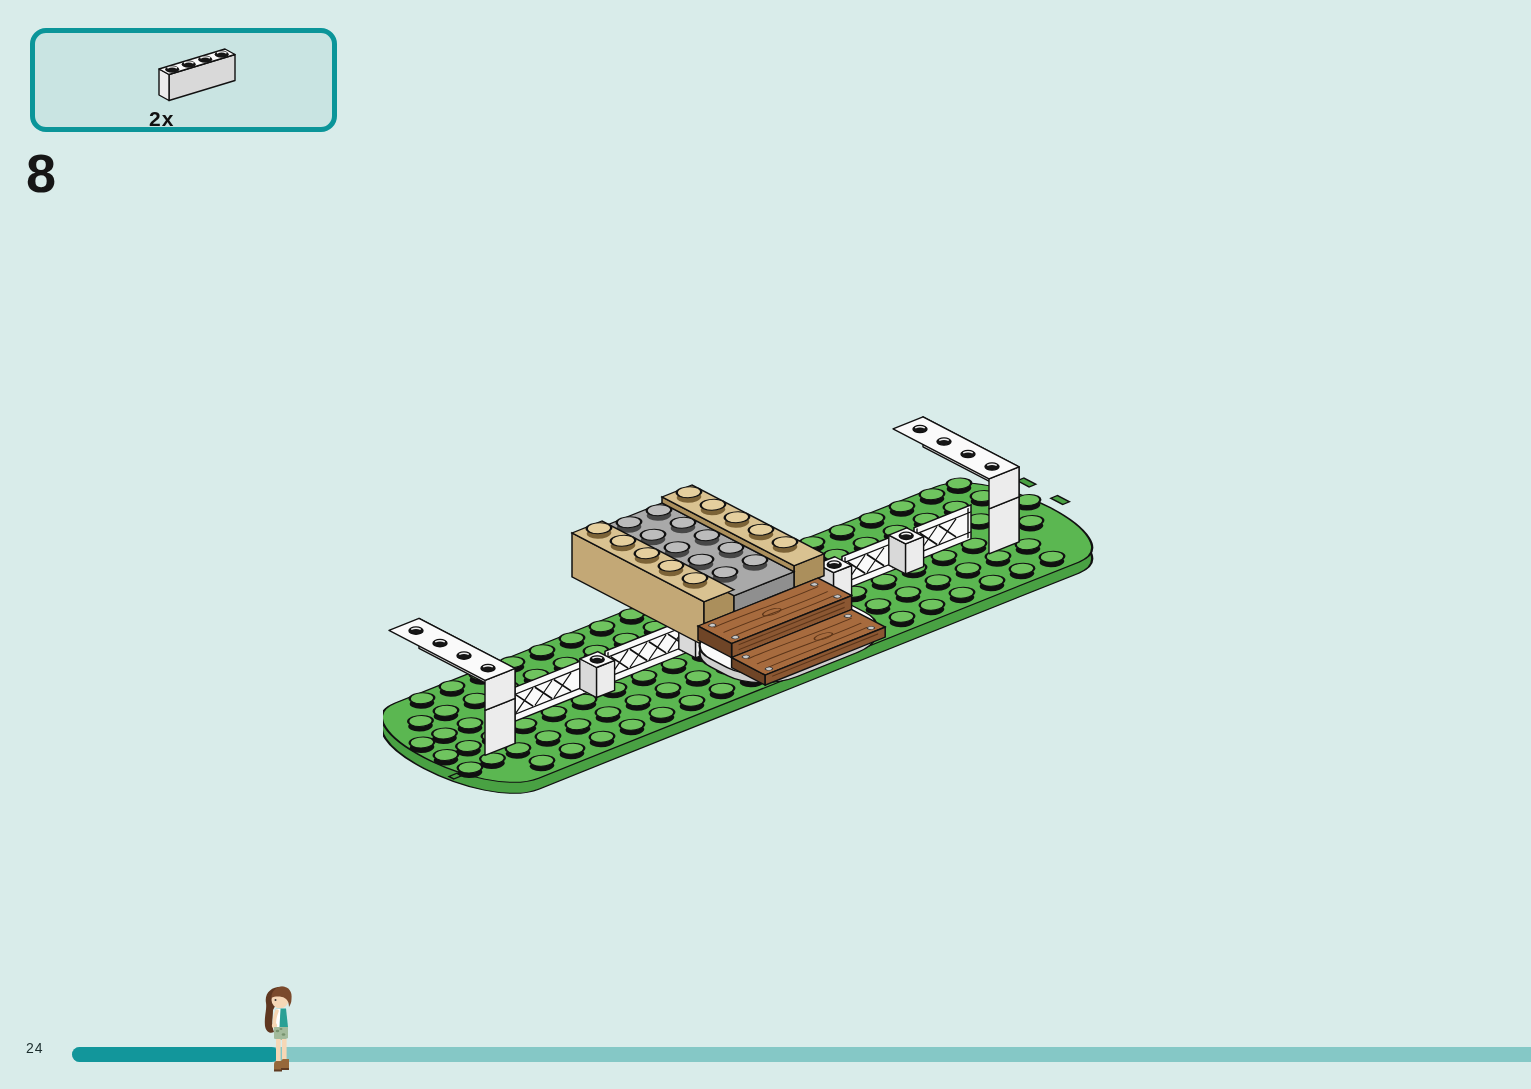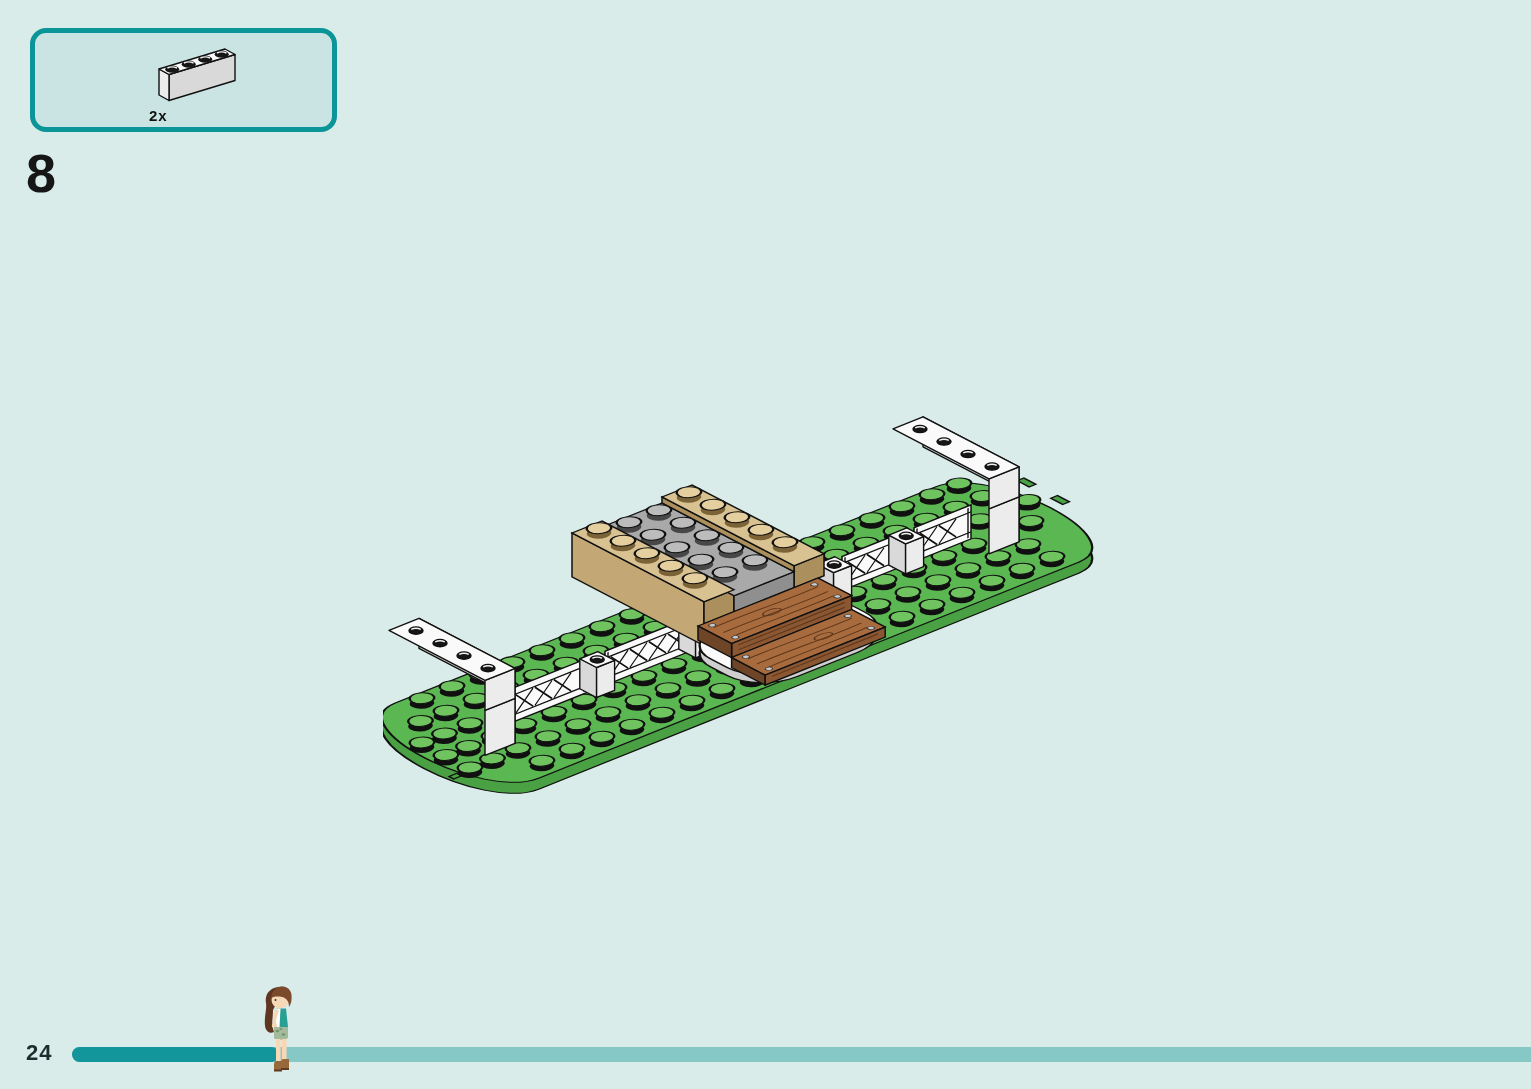--- a/index.html
+++ b/index.html
@@ -9,30 +9,30 @@
     font-family:"Liberation Sans","DejaVu Sans",sans-serif;
     color:var(--c-ink,#1a1a1a);
   }
   .parts-panel{
     position:absolute;left:30px;top:28px;width:307px;height:104px;
     box-sizing:border-box;border:5px solid var(--c-teal,#0b9599);
     border-radius:16px;background:var(--c-panel_bg,#c9e4e2);
   }
   .part-figure{position:absolute;left:110px;top:6px;}
   .qty-label{
-    position:absolute;left:114px;top:74px;font-size:15px;font-weight:bold;
+    position:absolute;left:114px;top:74px;font-size:21px;font-weight:bold;
     color:#111;letter-spacing:1px;
   }
   .step-number{
     position:absolute;left:26px;top:146px;font-size:54px;font-weight:700;
     line-height:1;color:#161616;
   }
   .model-wrap{position:absolute;left:383px;top:413px;width:730px;height:400px;}
   .page-number{
-    position:absolute;left:26px;top:1040px;font-size:22px;font-weight:700;
+    position:absolute;left:26px;top:1040px;font-size:14px;font-weight:400;
     color:#1c2d2d;letter-spacing:1px;
   }
   .bar-track{
     position:absolute;left:72px;top:1047px;right:0;height:15px;
     background:var(--c-bar_track,#85c8c6);border-radius:8px 0 0 8px;
   }
   .bar-fill{
     position:absolute;left:0;top:0;width:207px;height:15px;
     background:var(--c-bar_fill,#12969b);border-radius:8px;
   }

